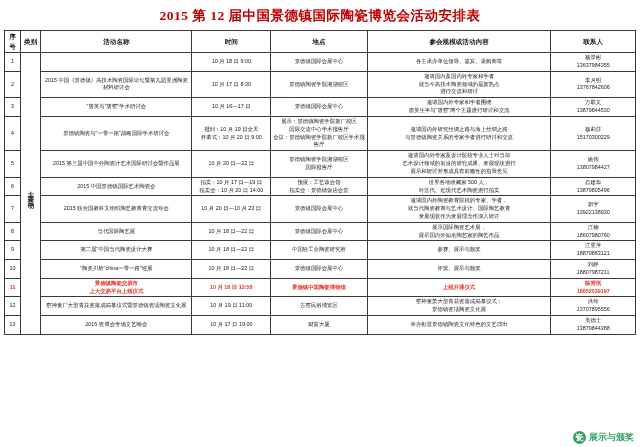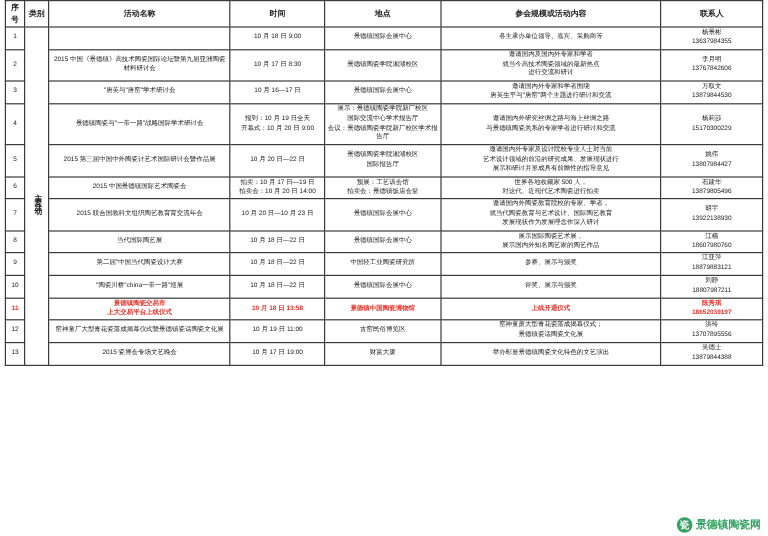--- a/index.html
+++ b/index.html
@@ -79,20 +79,21 @@
     width:13px;height:13px;border-radius:50%;
     background:#1f9a52;color:#fff;
     font-size:8px;line-height:13px;text-align:center;
   }
 </style>
 </head>
 <body>
 
 <div class="page">
 
+  <div class="title">2015 第 12 届中国景德镇国际陶瓷博览会活动安排表</div>
 
   <table>
     <colgroup>
       <col class="c-no">
         <col class="c-cat">
         <col class="c-name">
         <col class="c-time">
       <col class="c-place">
         <col class="c-scale">
         <col class="c-contact">
@@ -245,16 +246,16 @@
         <td class="place multi">财富大厦</td>
         <td class="scale multi">举办彰显景德镇陶瓷文化特色的文艺演出</td>
         <td class="contact multi">吴德士
 13879844388</td>
       </tr>
     </tbody>
   </table>
 
   <div class="wm">
     <span class="wm-logo">瓷</span>
-    <span>景德镇陶瓷网</span>
+    <span>展示与颁奖</span>
   </div>
 
 </div>
 
 </body></html>

